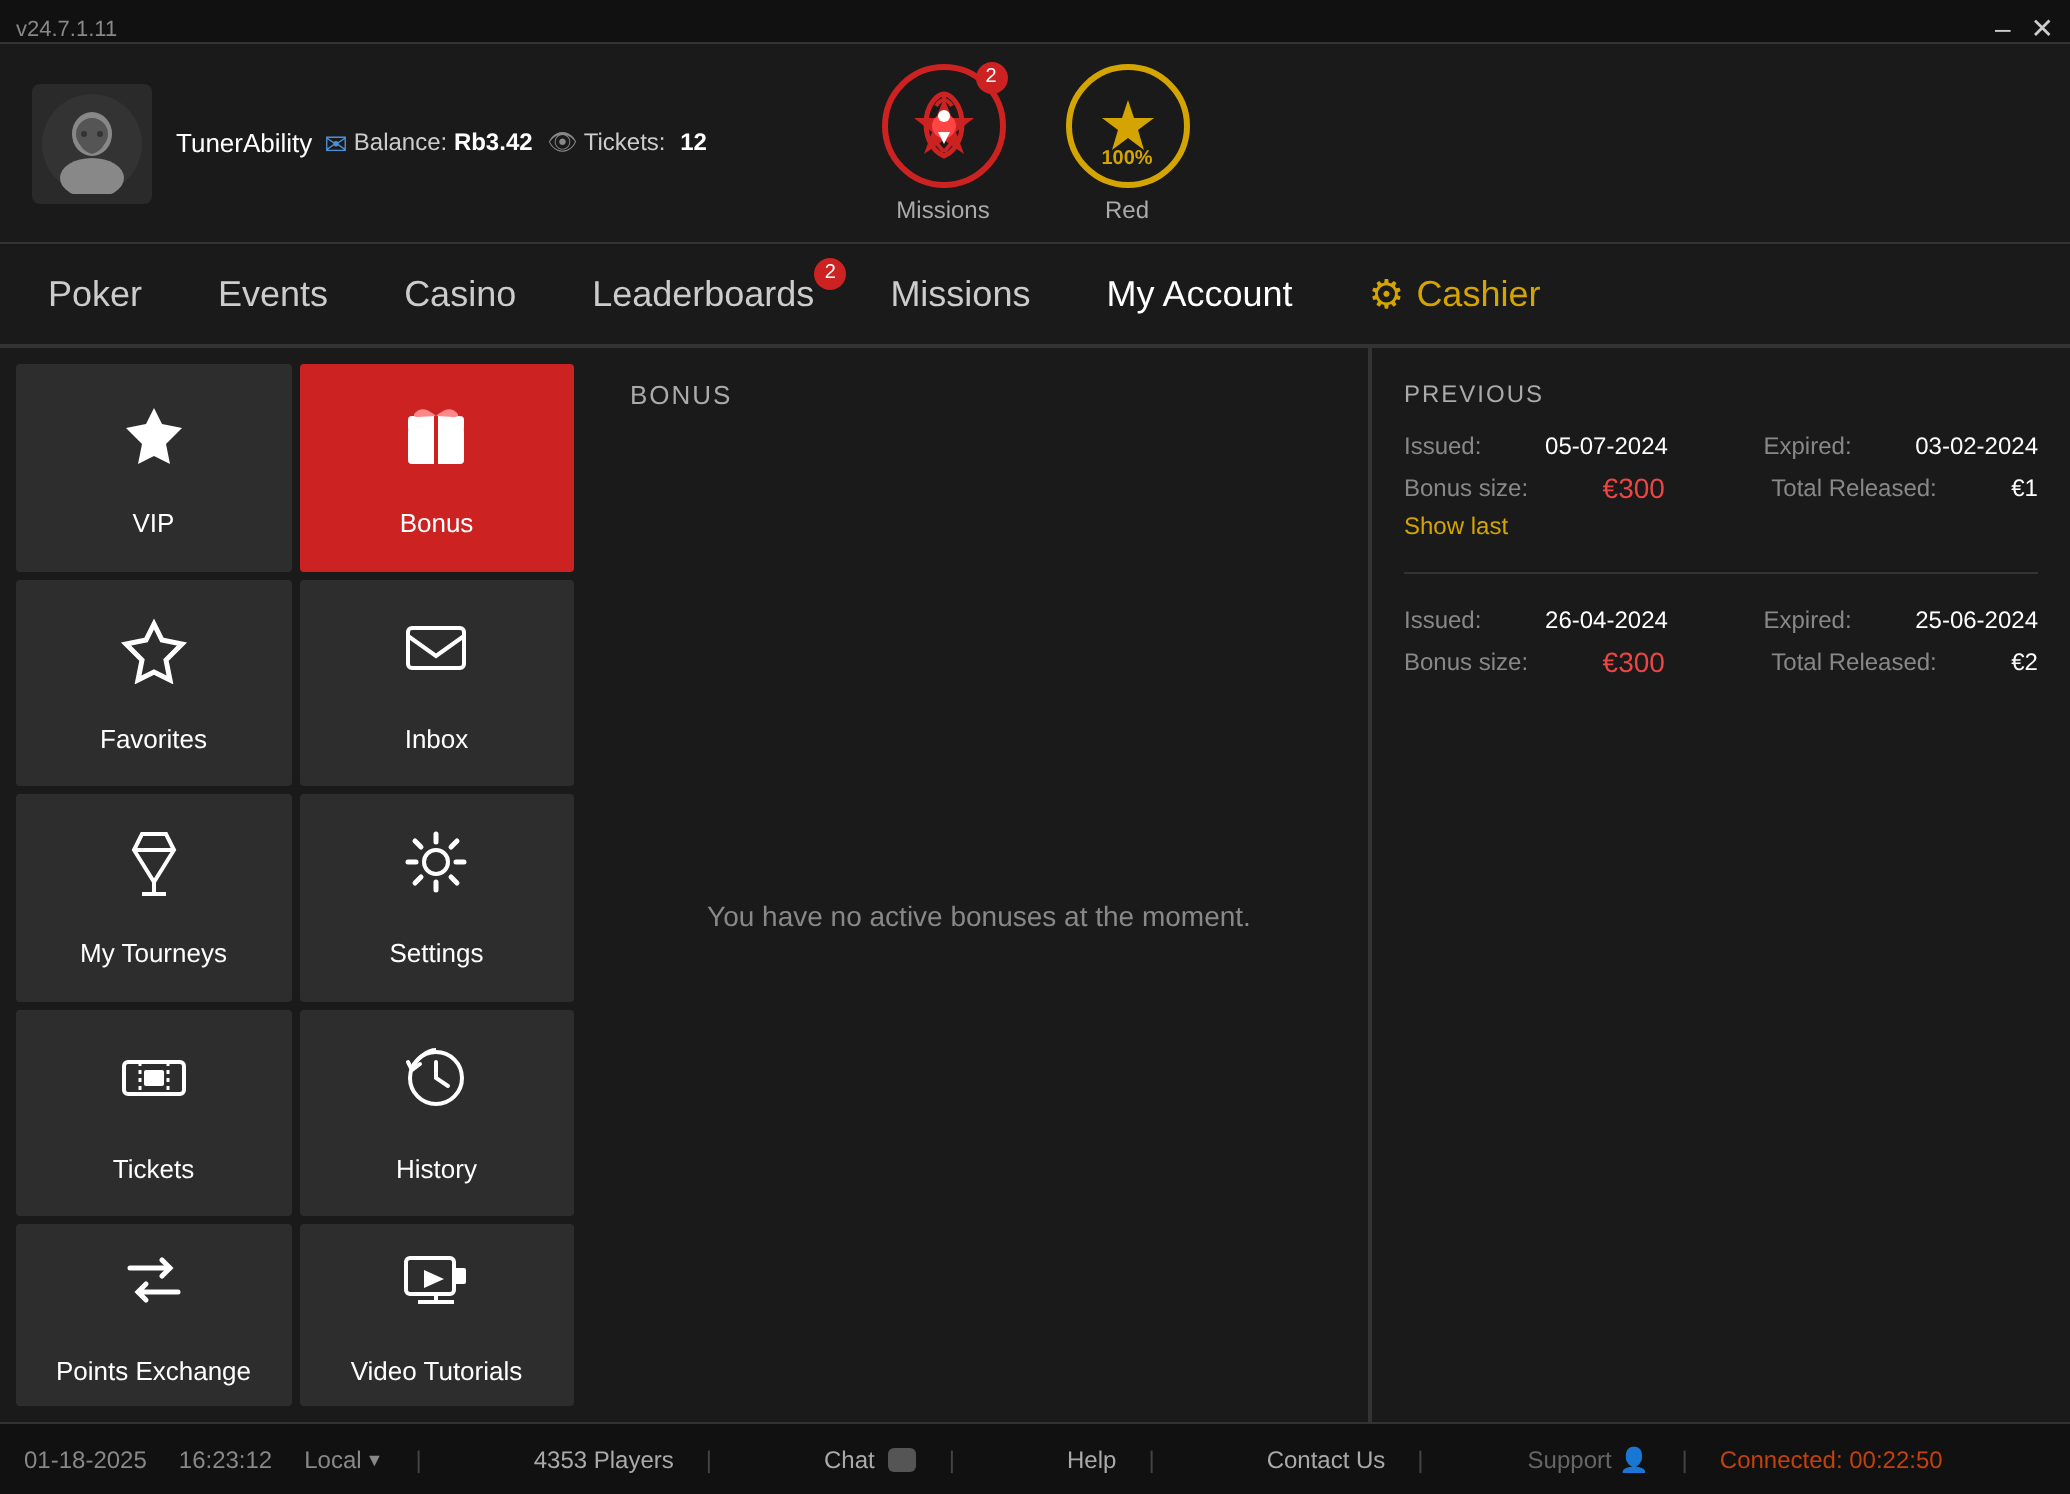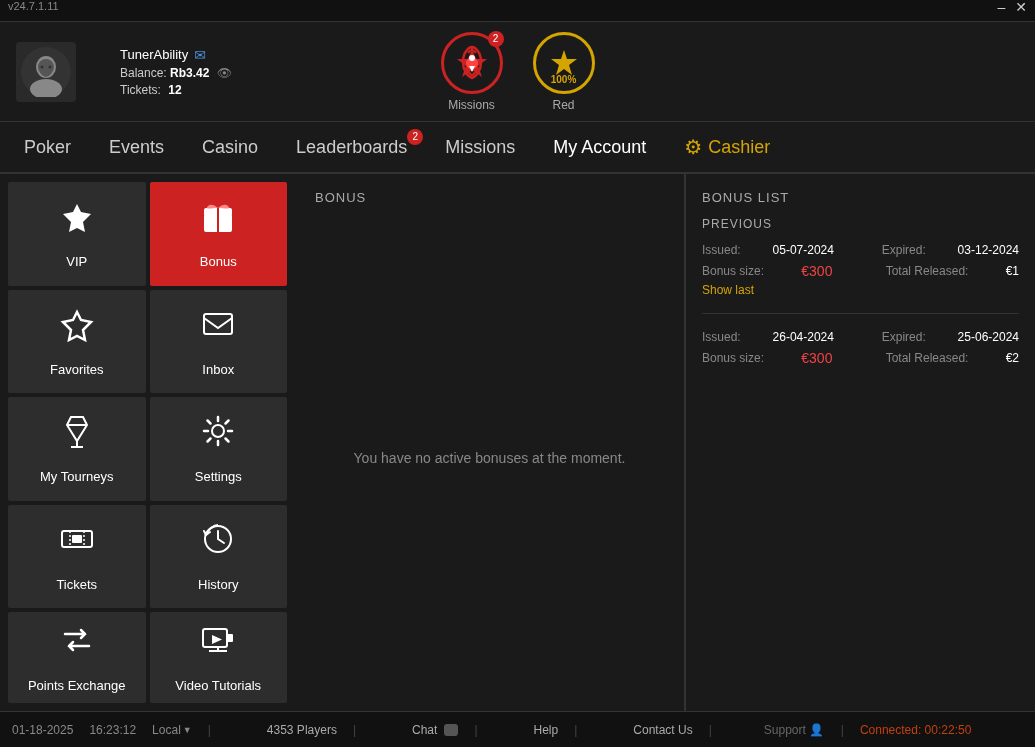--- a/index.html
+++ b/index.html
@@ -12,21 +12,21 @@
       font-size: 13px;
       overflow: hidden;
       position: relative;
     }
 
     
     #titlebar {
       background: #111;
       height: 22px;
       display: flex;
-      align-items: flex-start;
+      align-items: flex-end;
       justify-content: space-between;
       padding: 0 8px;
       border-bottom: 1px solid #333;
     }
     #titlebar-version {
       color: #888;
       font-size: 11px;
     }
     #titlebar-controls {
       display: flex;
@@ -60,21 +60,21 @@
     #avatar {
       width: 60px;
       height: 60px;
       background: #2a2a2a;
       border-radius: 4px;
       display: flex;
       align-items: center;
       justify-content: center;
     }
     #avatar svg { width: 50px; height: 50px; }
-    #user-info { display: flex; flex-direction: column; gap: 3px; margin-left: 32px; }
+    #user-info { display: flex; flex-direction: row; gap: 3px; }
     #username-row { display: flex; align-items: center; gap: 6px; color: #fff; font-size: 13px; }
     #email-icon { color: #4a90d9; font-size: 14px; }
     #balance-row { color: #ccc; font-size: 12px; }
     #balance-bold { color: #fff; font-weight: bold; }
     #tickets-row { color: #ccc; font-size: 12px; }
     #tickets-bold { color: #fff; font-weight: bold; }
 
     
     #header-center {
       position: absolute;
@@ -526,29 +526,28 @@
     </div>
 
   </div>
 
   <div id="content">
     <div id="content-title">BONUS</div>
     <div id="no-bonus-message">You have no active bonuses at the moment.</div>
   </div>
 
   <div id="bonus-list">
-    <div id="bonus-list-title">BONUS LIST</div>
     <div id="previous-label">PREVIOUS</div>
 
     <div class="bonus-entry">
       <div class="bonus-row">
         <span class="bonus-label">Issued:</span>
         <span class="bonus-value">05-07-2024</span>
         <span class="bonus-label" style="margin-left:16px;">Expired:</span>
-        <span class="bonus-value">03-12-2024</span>
+        <span class="bonus-value">03-02-2024</span>
       </div>
       <div class="bonus-size-row">
         <span class="bonus-size-label">Bonus size:</span>
         <span class="bonus-size-value">€300</span>
         <span class="bonus-released-label" style="margin-left:16px;">Total Released:</span>
         <span class="bonus-released-value">€1</span>
       </div>
       <span class="show-last">Show last</span>
     </div>
 

